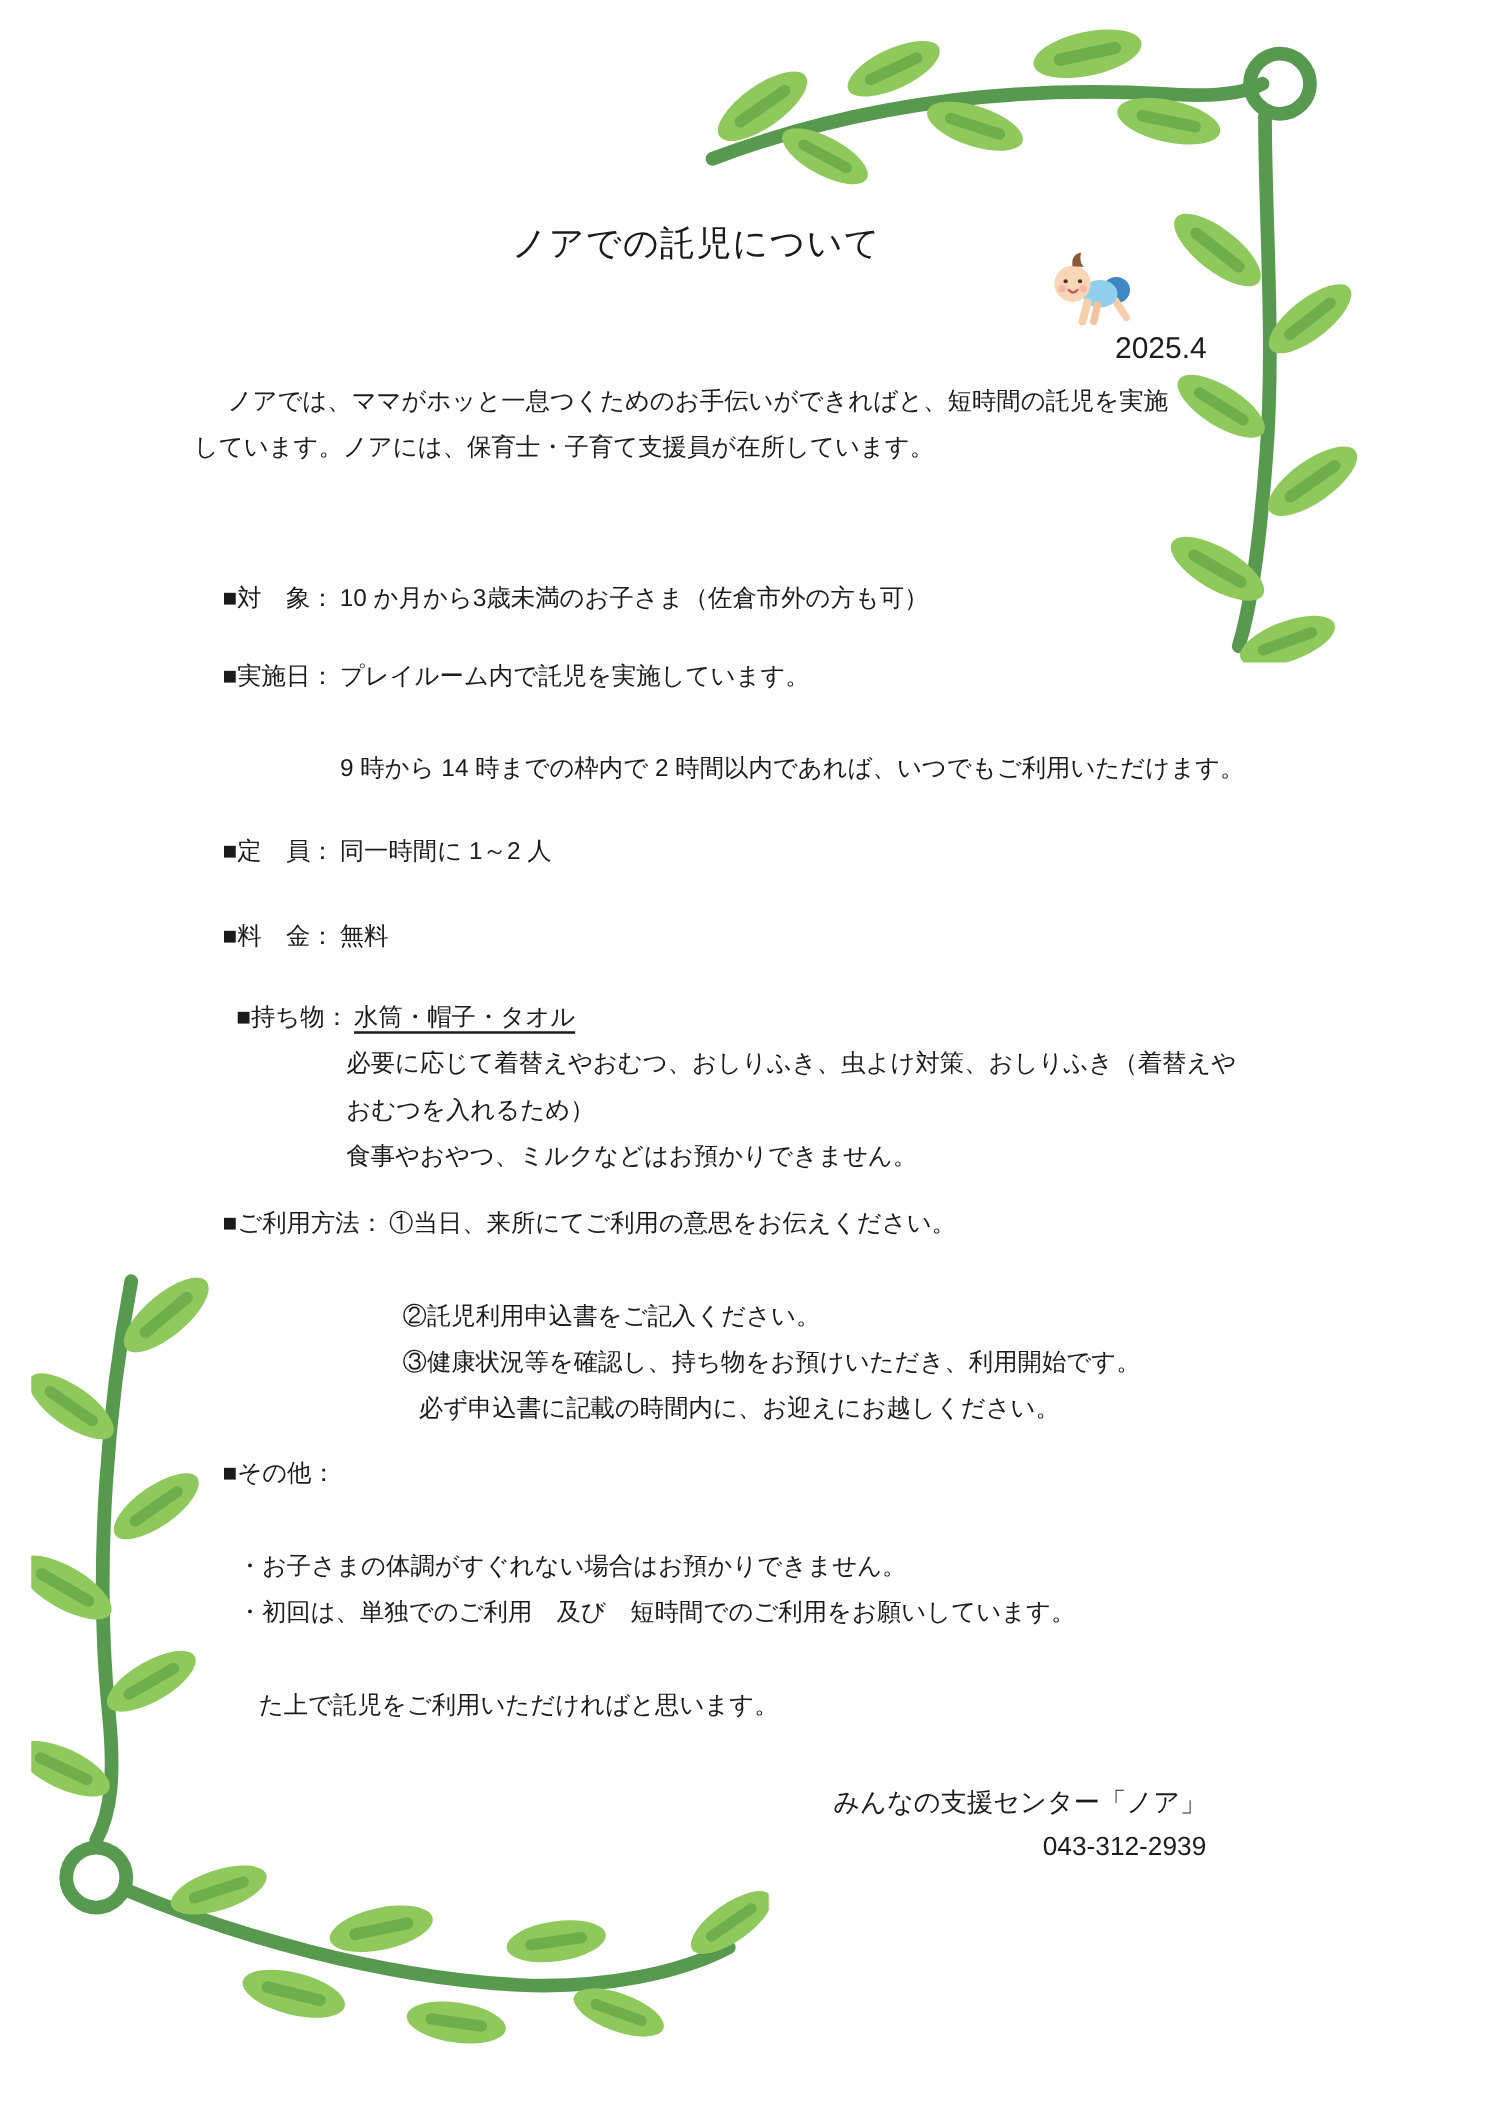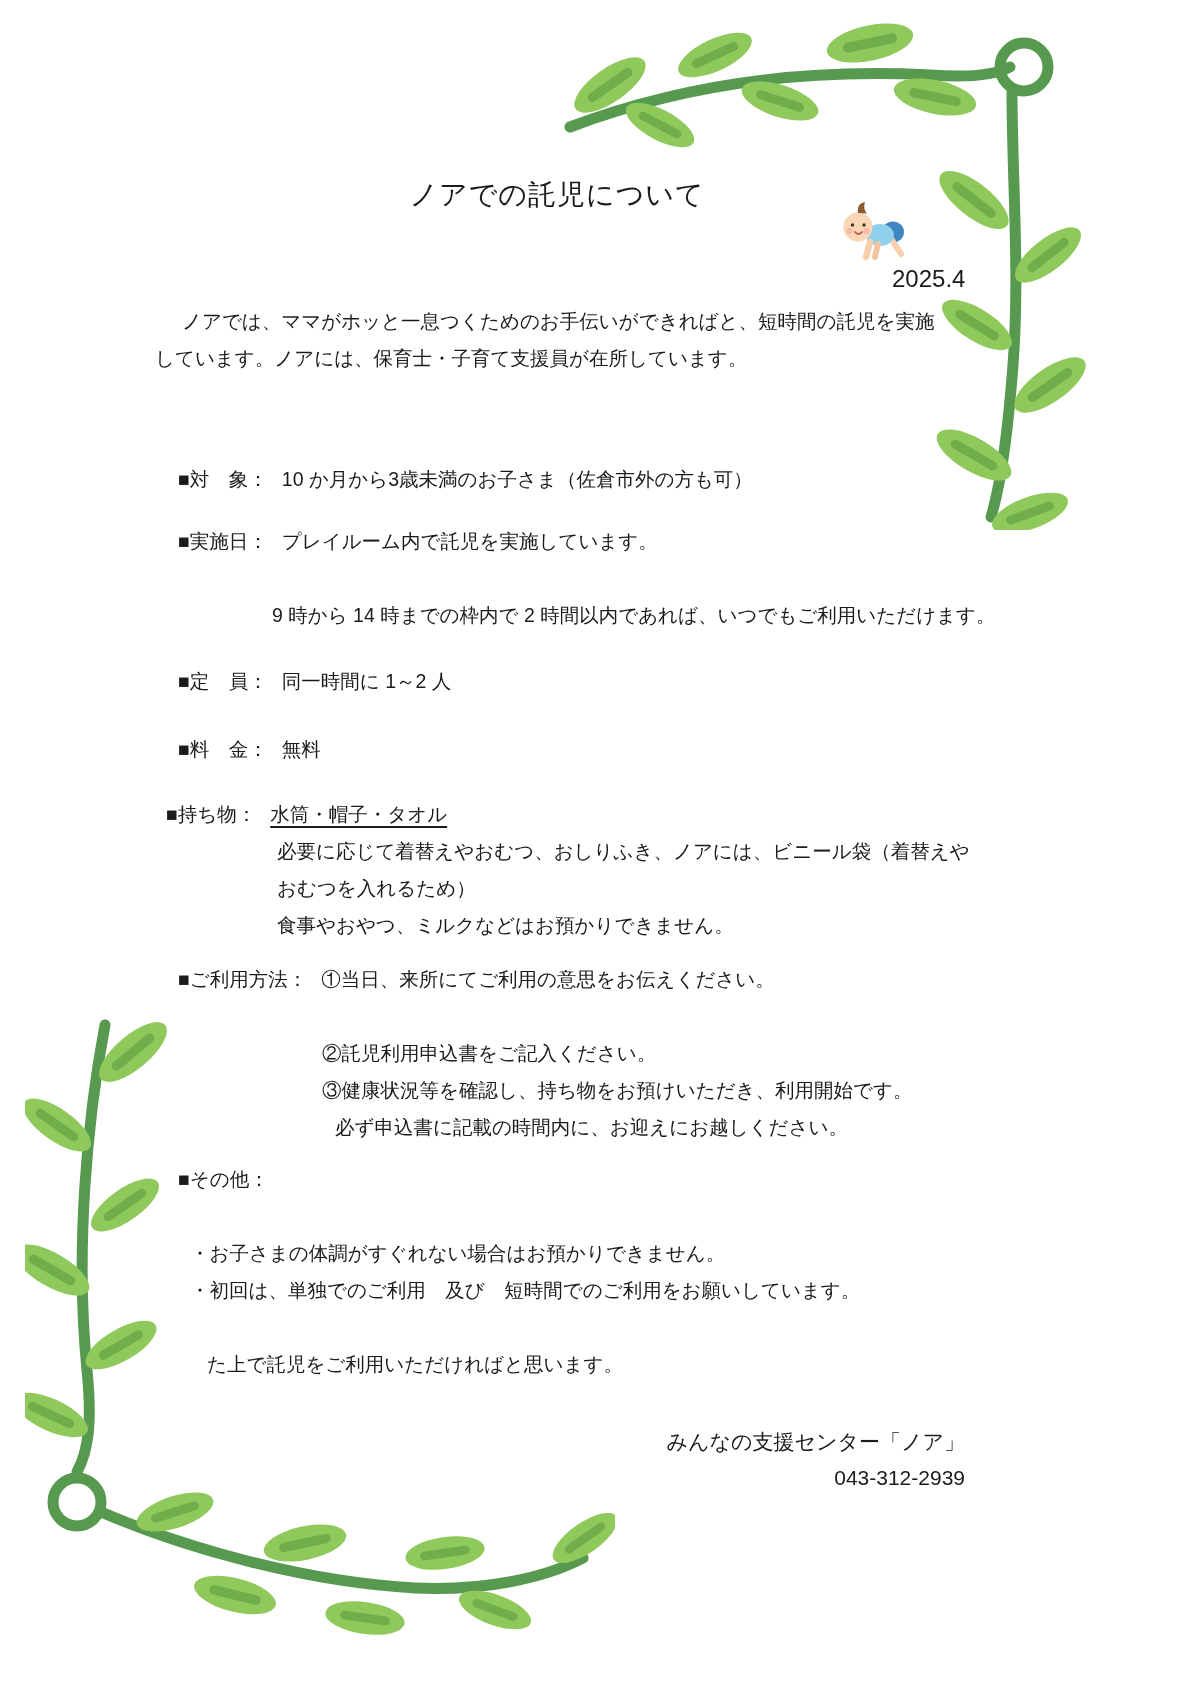--- a/index.html
+++ b/index.html
@@ -19,21 +19,21 @@
     font-size:28px;font-weight:400;
     letter-spacing:1px;
     margin:0;white-space:nowrap;
   }
   .line{
     position:absolute;
     font-size:19.5px;
     line-height:1.2;
     white-space:nowrap;
   }
-  .value{margin-left:14px;}
+  .value{margin-left:4px;}
   .u{text-decoration:underline;text-underline-offset:5px;text-decoration-thickness:1.5px;}
   .date{
     position:absolute;top:265px;left:855px;
     font-size:24px;white-space:nowrap;margin-left:37px;
   }
   .footer-line{
     position:absolute;right:235px;
     font-size:21px;white-space:nowrap;text-align:right;
   }
   .vine{position:absolute;pointer-events:none;}
@@ -129,24 +129,24 @@
   <div class="line" style="left:272px;top:604px">9 時から 14 時までの枠内で 2 時間以内であれば、いつでもご利用いただけます。</div>
 
   <div class="line" style="left:178px;top:670px">
     <span>■定　員：</span><span class="value">同一時間に 1～2 人</span>
   </div>
 
   <div class="line" style="left:178px;top:738px">
     <span>■料　金：</span><span class="value">無料</span>
   </div>
 
-  <div class="line" style="left:166px;top:803px">
+  <div class="line" style="left:189px;top:803px">
     <span>■持ち物：</span><span class="value u">水筒・帽子・タオル</span>
   </div>
-  <div class="line" style="left:277px;top:840px">必要に応じて着替えやおむつ、おしりふき、ノアには、ビニール袋（着替えや</div>
+  <div class="line" style="left:277px;top:840px">必要に応じて着替えやおむつ、おしりふき、虫よけ対策、おしりふき（着替えや</div>
   <div class="line" style="left:277px;top:877px">おむつを入れるため）</div>
   <div class="line" style="left:277px;top:914px">食事やおやつ、ミルクなどはお預かりできません。</div>
 
   <div class="line" style="left:178px;top:968px">
     <span>■ご利用方法：</span><span class="value">①当日、来所にてご利用の意思をお伝えください。</span>
   </div>
   <div class="line" style="left:322px;top:1042px">②託児利用申込書をご記入ください。</div>
   <div class="line" style="left:322px;top:1079px">③健康状況等を確認し、持ち物をお預けいただき、利用開始です。</div>
   <div class="line" style="left:335px;top:1116px">必ず申込書に記載の時間内に、お迎えにお越しください。</div>
 

